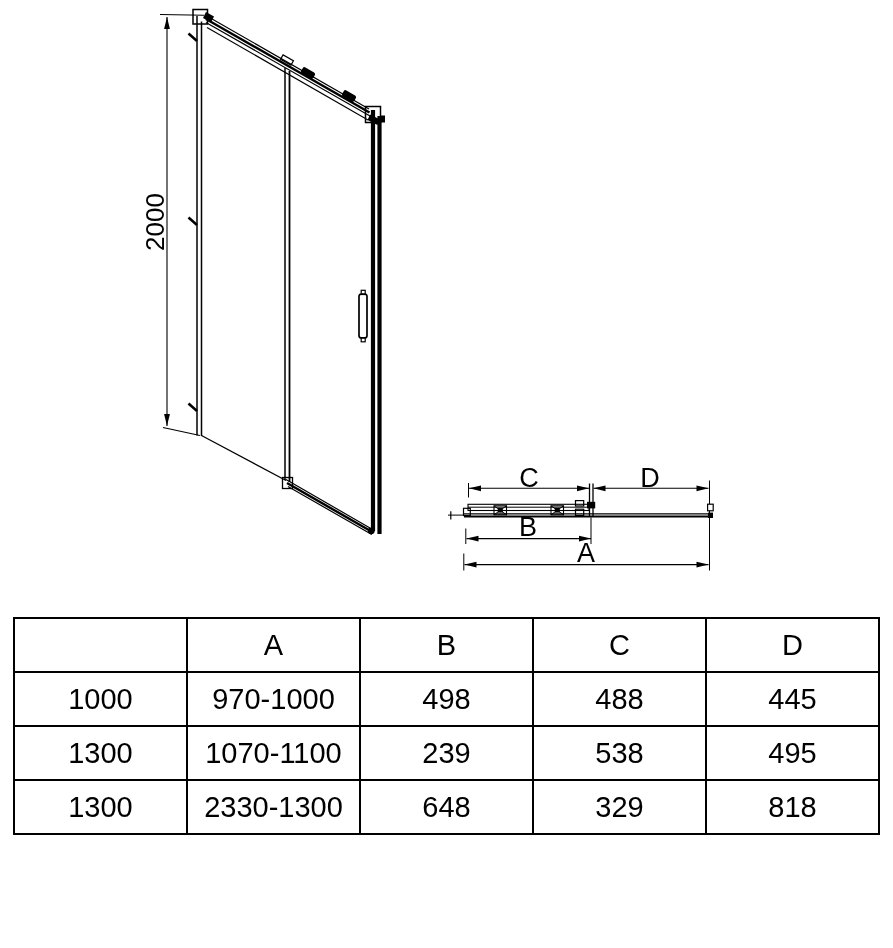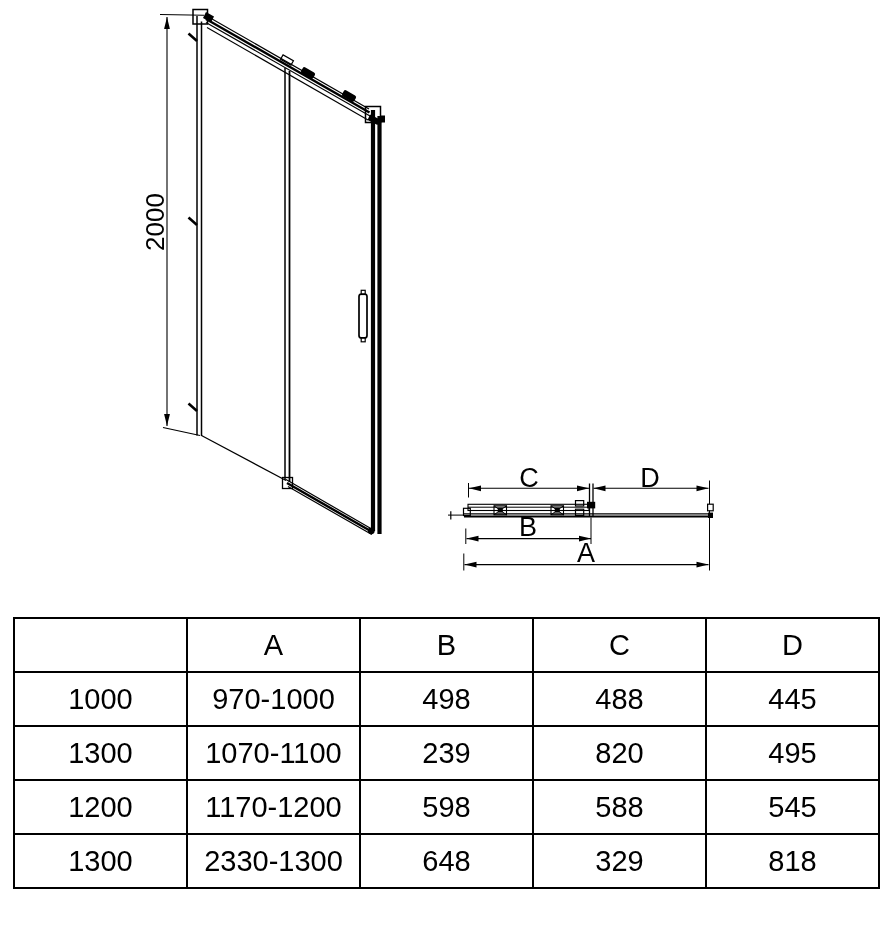--- a/index.html
+++ b/index.html
@@ -185,29 +185,22 @@
           <td>1000</td>
           <td>970-1000</td>
           <td>498</td>
           <td>488</td>
           <td>445</td>
         </tr>
         <tr>
           <td>1300</td>
           <td>1070-1100</td>
           <td>239</td>
-          <td>820</td>
+          <td>538</td>
           <td>495</td>
-        </tr>
-        <tr>
-          <td>1200</td>
-          <td>1170-1200</td>
-          <td>598</td>
-          <td>588</td>
-          <td>545</td>
         </tr>
         <tr>
           <td>1300</td>
           <td>2330-1300</td>
           <td>648</td>
           <td>329</td>
           <td>818</td>
         </tr>
       </tbody>
     </table>

